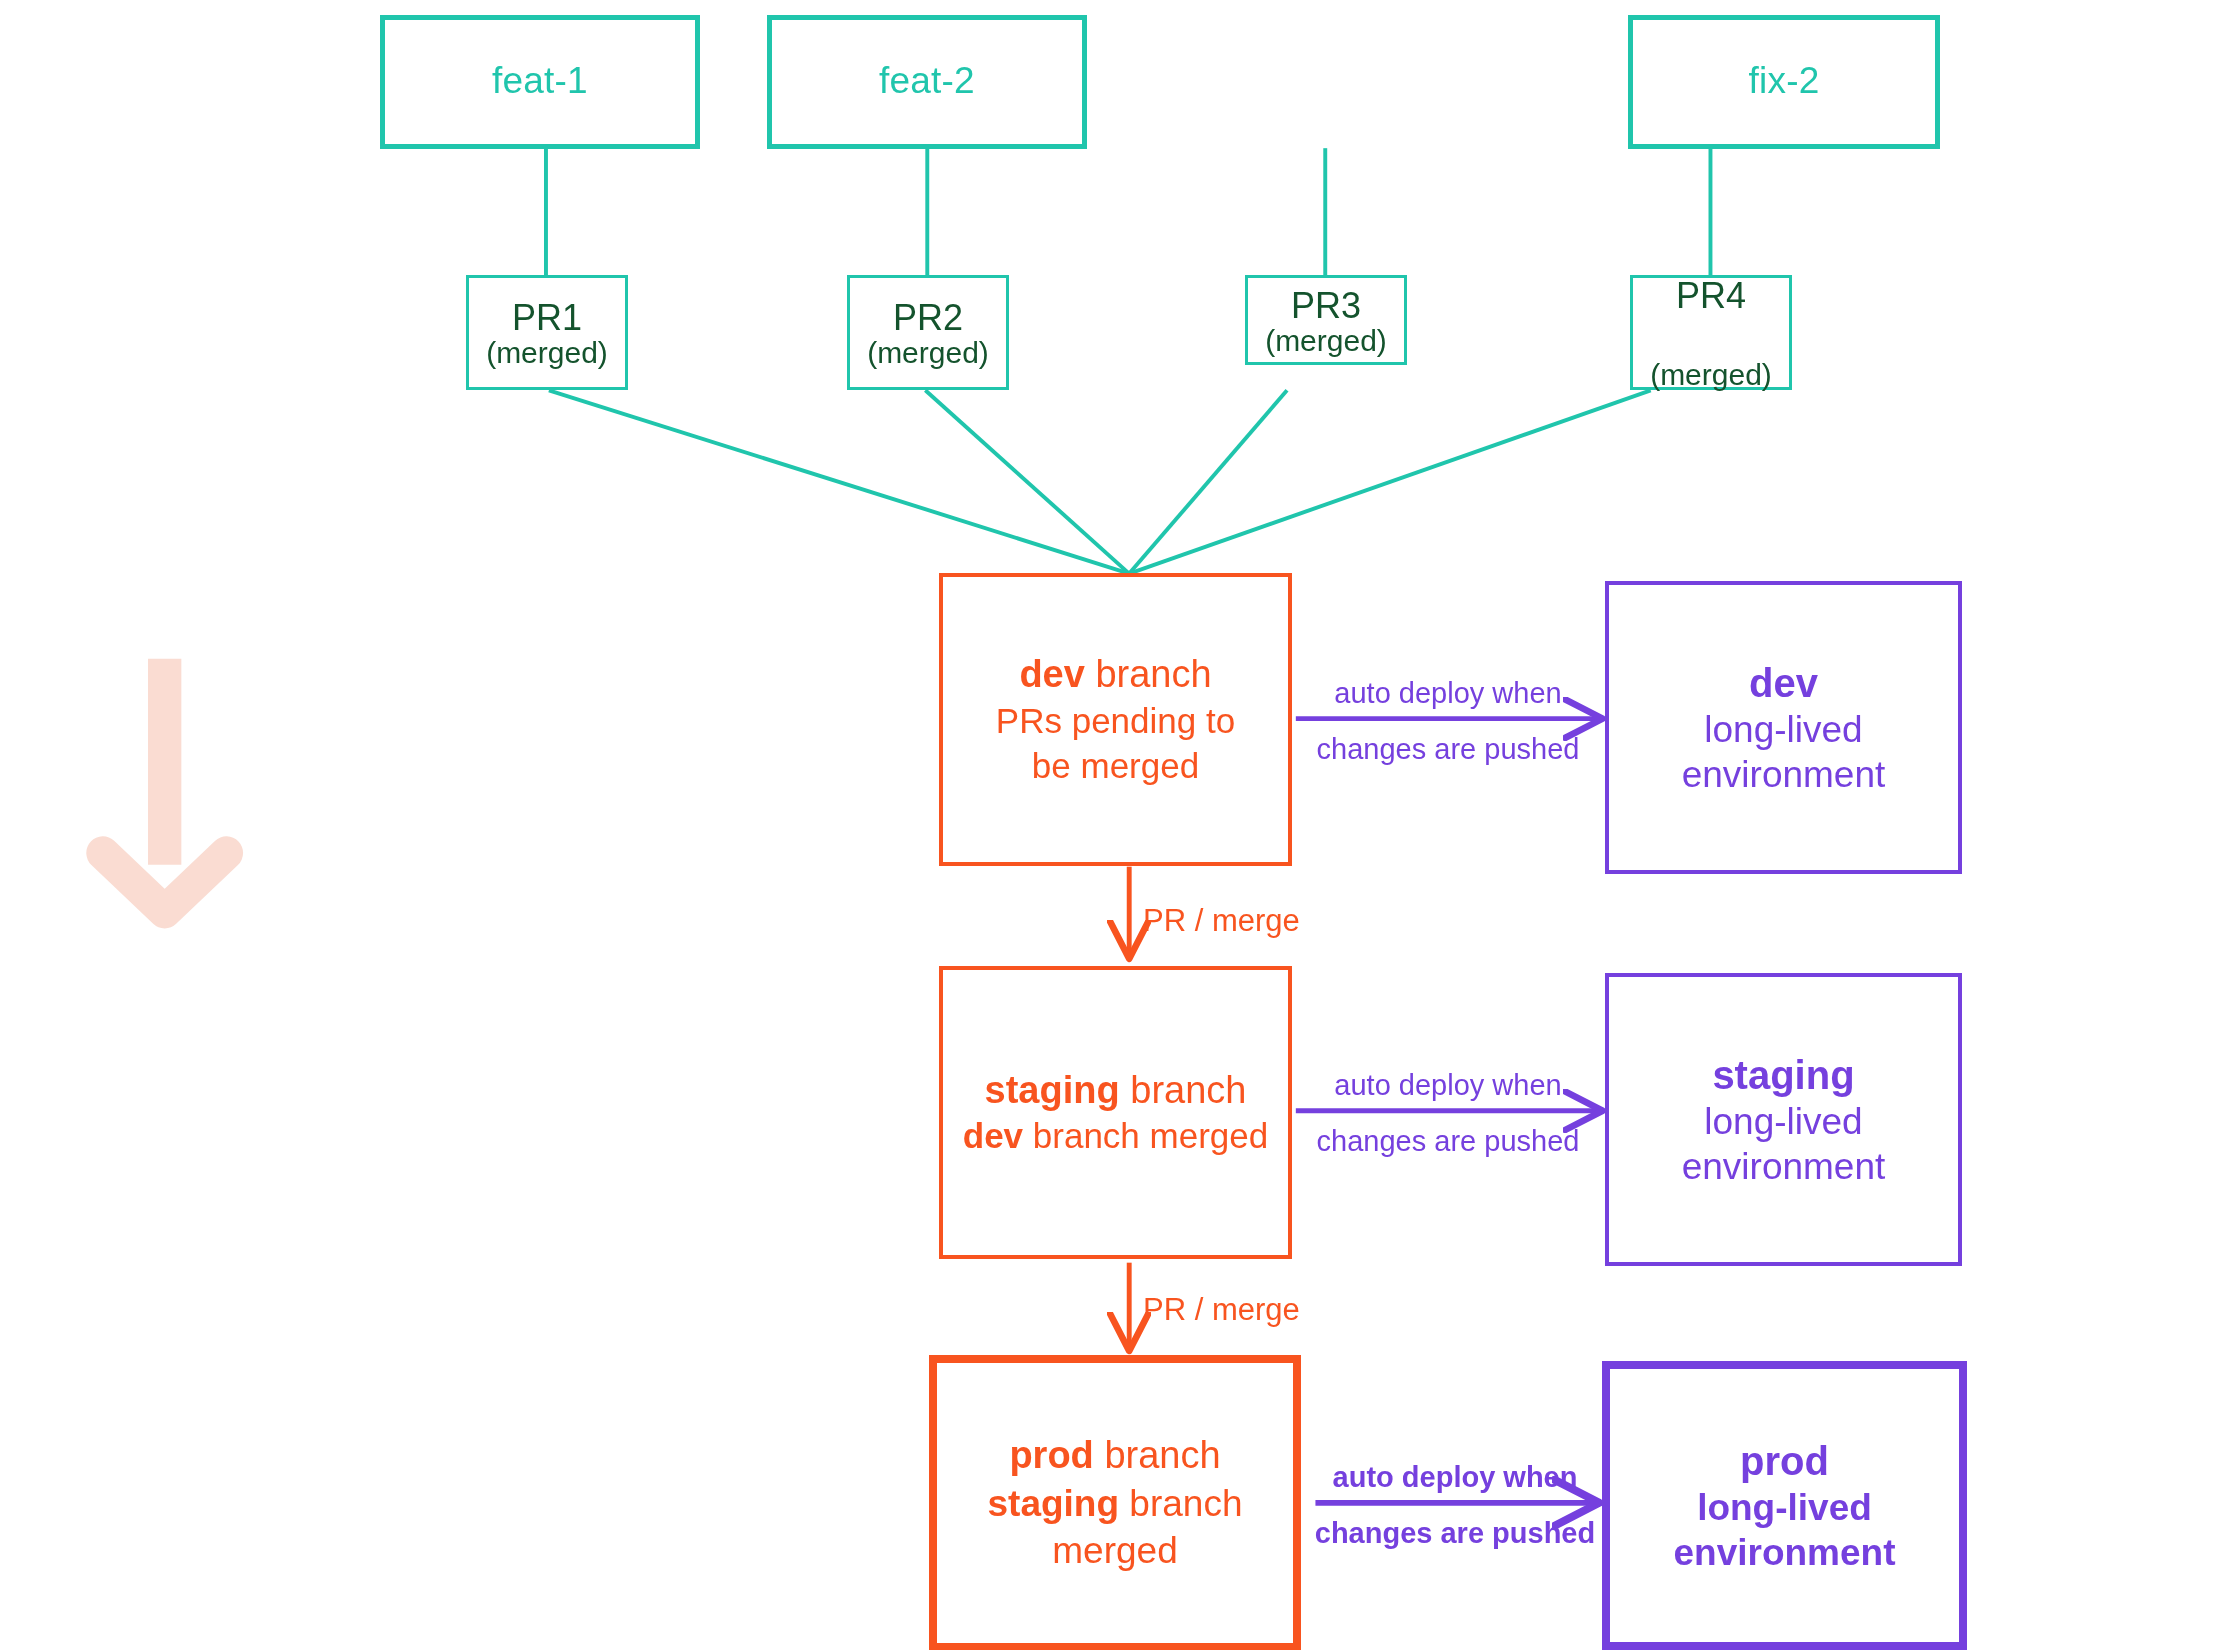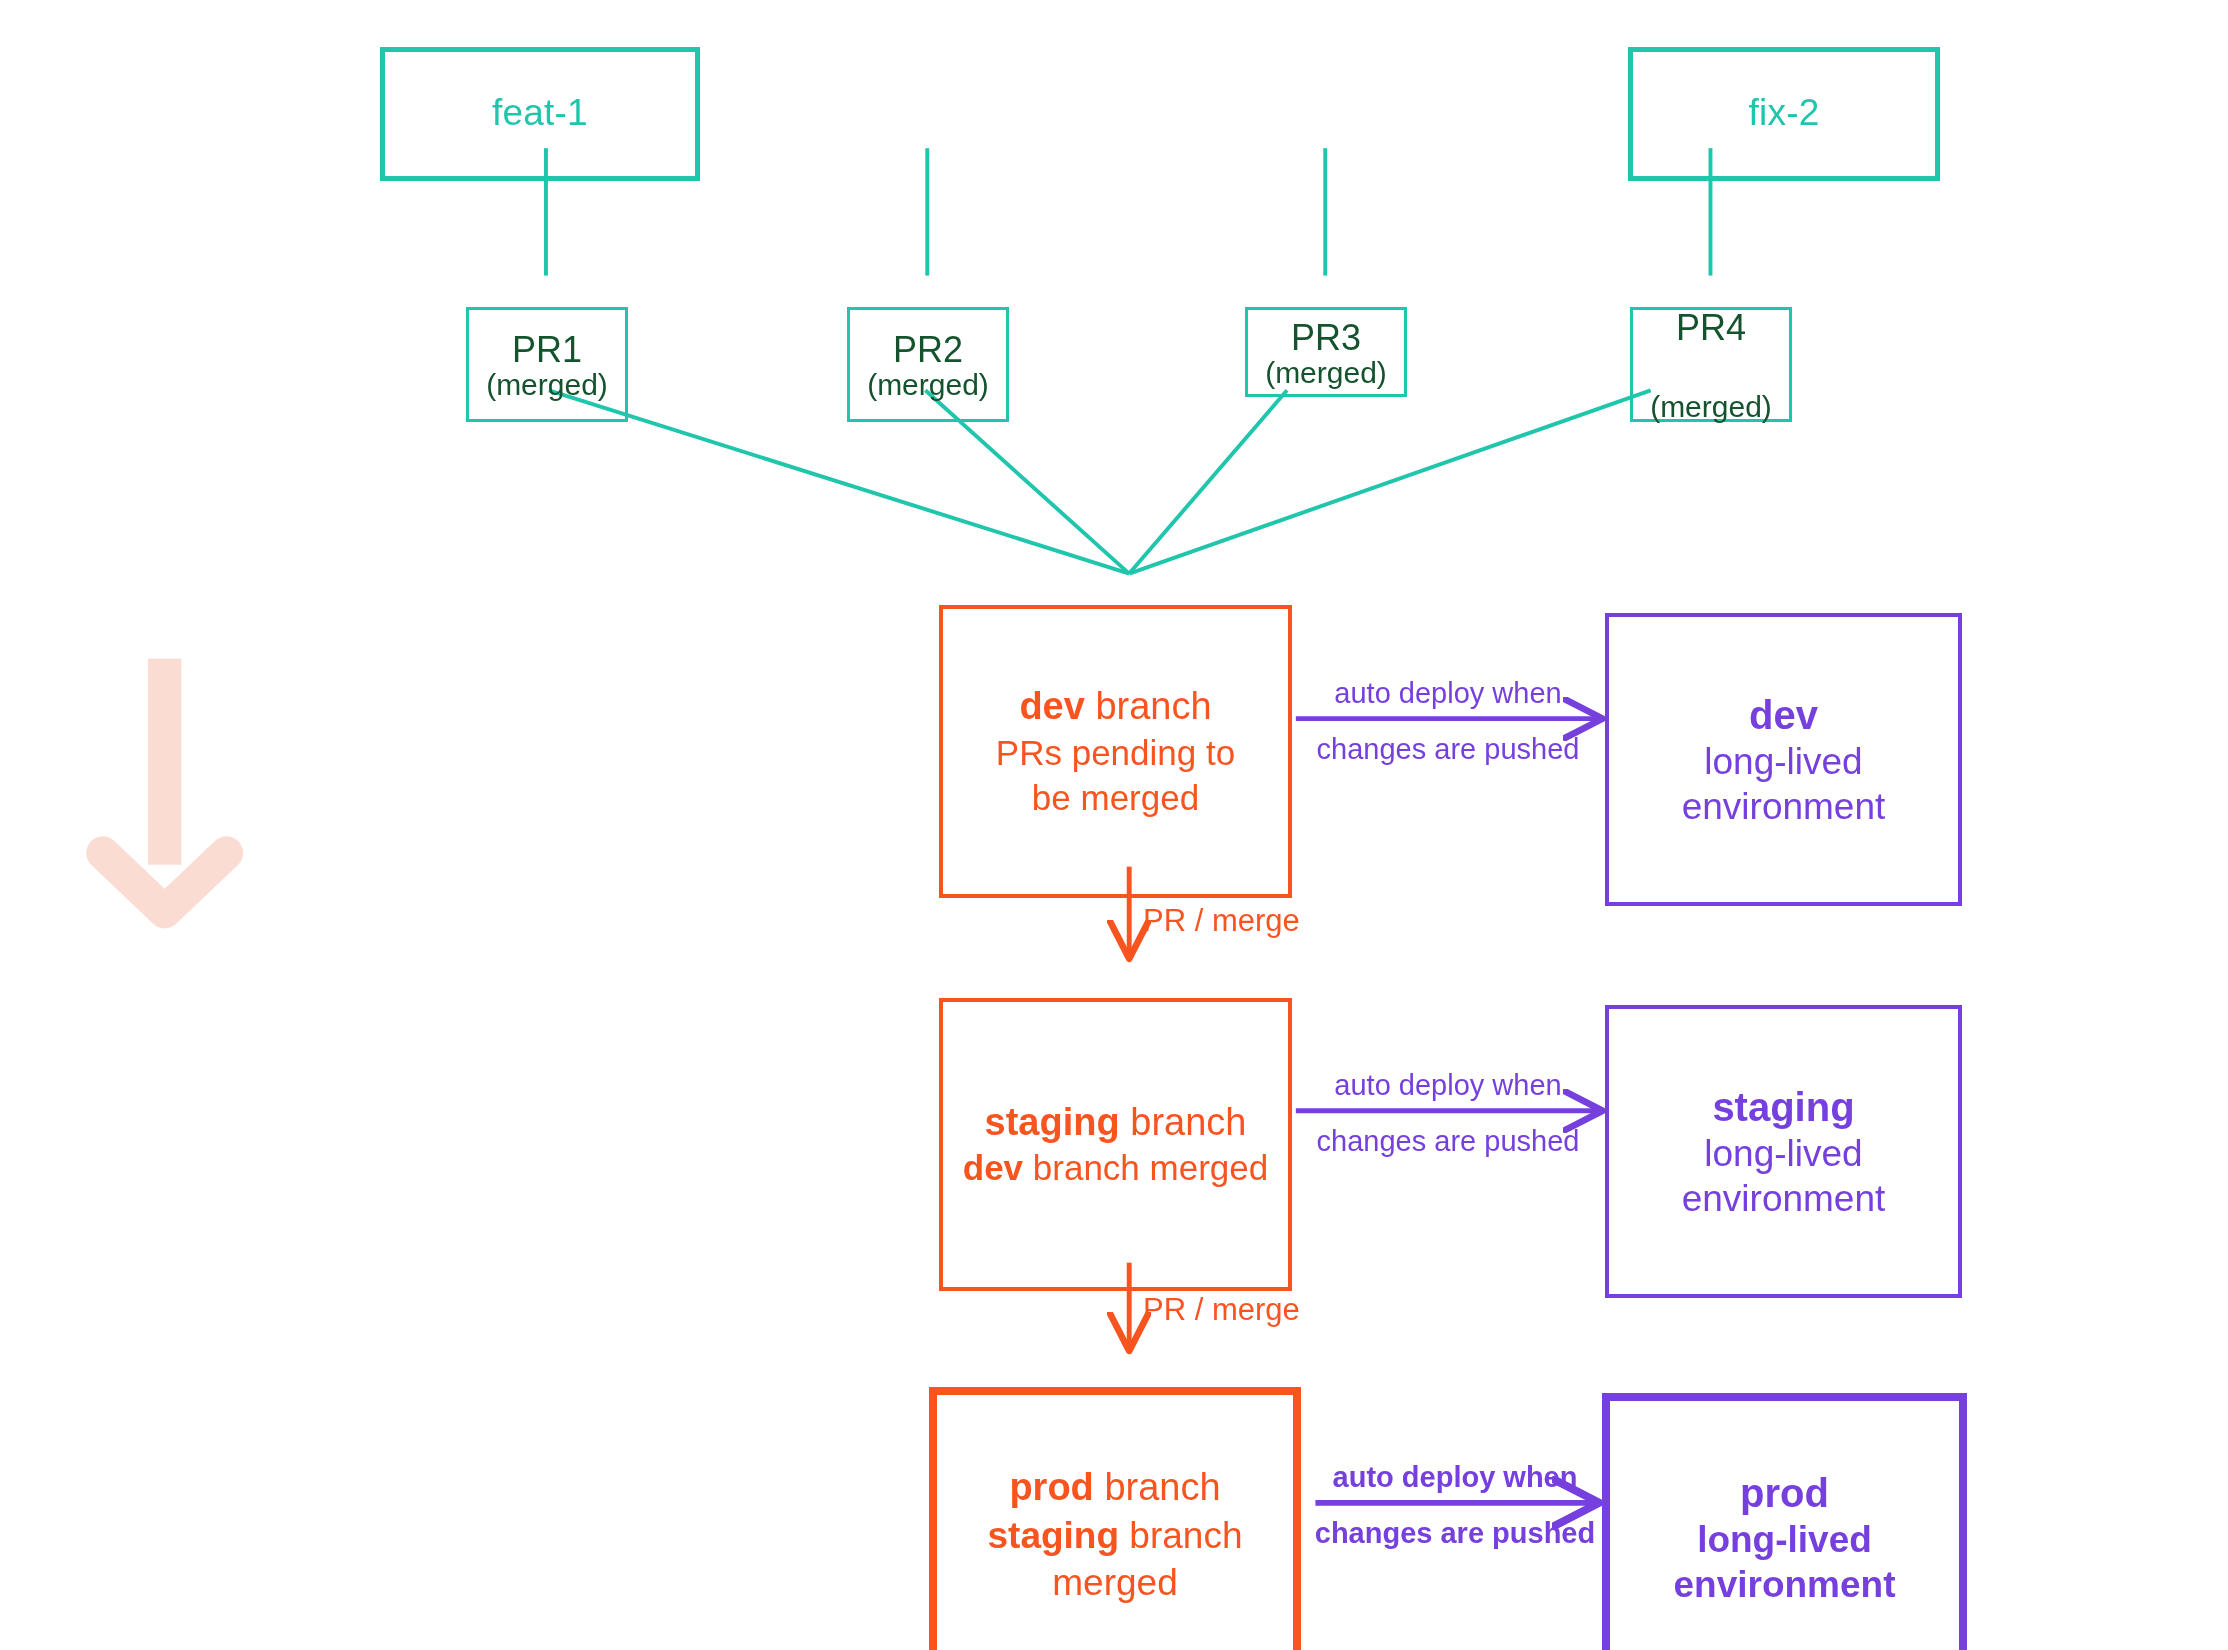--- a/index.html
+++ b/index.html
@@ -23,21 +23,20 @@
   }
   .node-box {
     position: absolute;
     box-sizing: border-box;
     display: flex;
     flex-direction: column;
     align-items: center;
     justify-content: center;
     text-align: left;
     background: transparent;
-    margin-top: 32px;
   }
   
   .feat-box {
     border: 5.9px solid #20c5ac;
     color: #20c5ac;
   }
   .feat-label {
     font-size: 37px;
     font-weight: 400;
     letter-spacing: 0.2px;
@@ -166,20 +165,23 @@
       <line x1="1322" y1="1133" x2="1632" y2="1133" stroke="#7540de" stroke-width="5" marker-end="url(#arrow-purple)"></line>
     </g>
     <g>
       <line x1="1342" y1="1533" x2="1628" y2="1533" stroke="#7540de" stroke-width="6" marker-end="url(#arrow-purple)"></line>
     </g>
   </svg>
 
   <div class="node-box feat-box" style="left:380px; top:14.7px; width:320px; height:134px;">
     <span class="feat-label">feat-1</span>
   </div>
+  <div class="node-box feat-box" style="left:767px; top:14.7px; width:320px; height:134px;">
+    <span class="feat-label">feat-2</span>
+  </div>
   <div class="node-box feat-box" style="left:1628px; top:14.7px; width:312px; height:134px;">
     <span class="feat-label">fix-2</span>
   </div>
 
   <div class="node-box pr-box" style="left:466px; top:275px; width:162px; height:115px;">
     <span class="pr-title">PR1</span>
     <span class="pr-sub">(merged)</span>
   </div>
   <div class="node-box pr-box" style="left:847px; top:275px; width:162px; height:115px;">
     <span class="pr-title">PR2</span>

